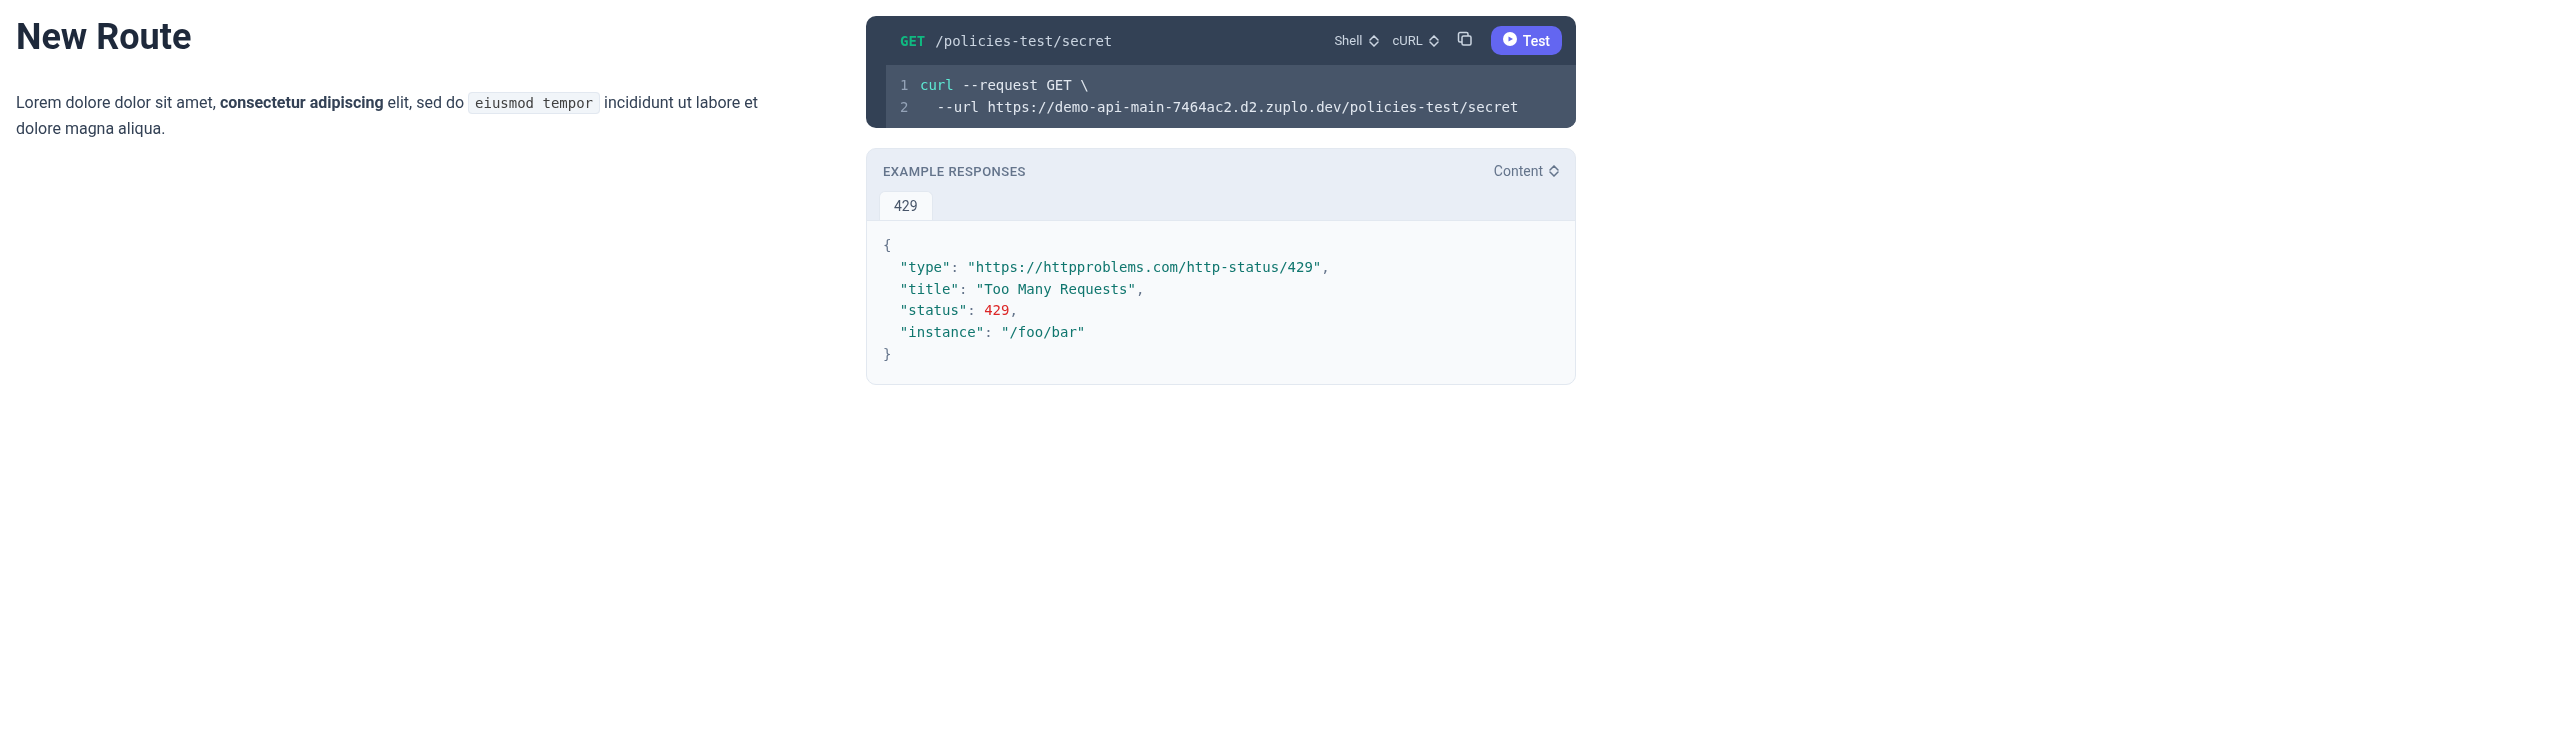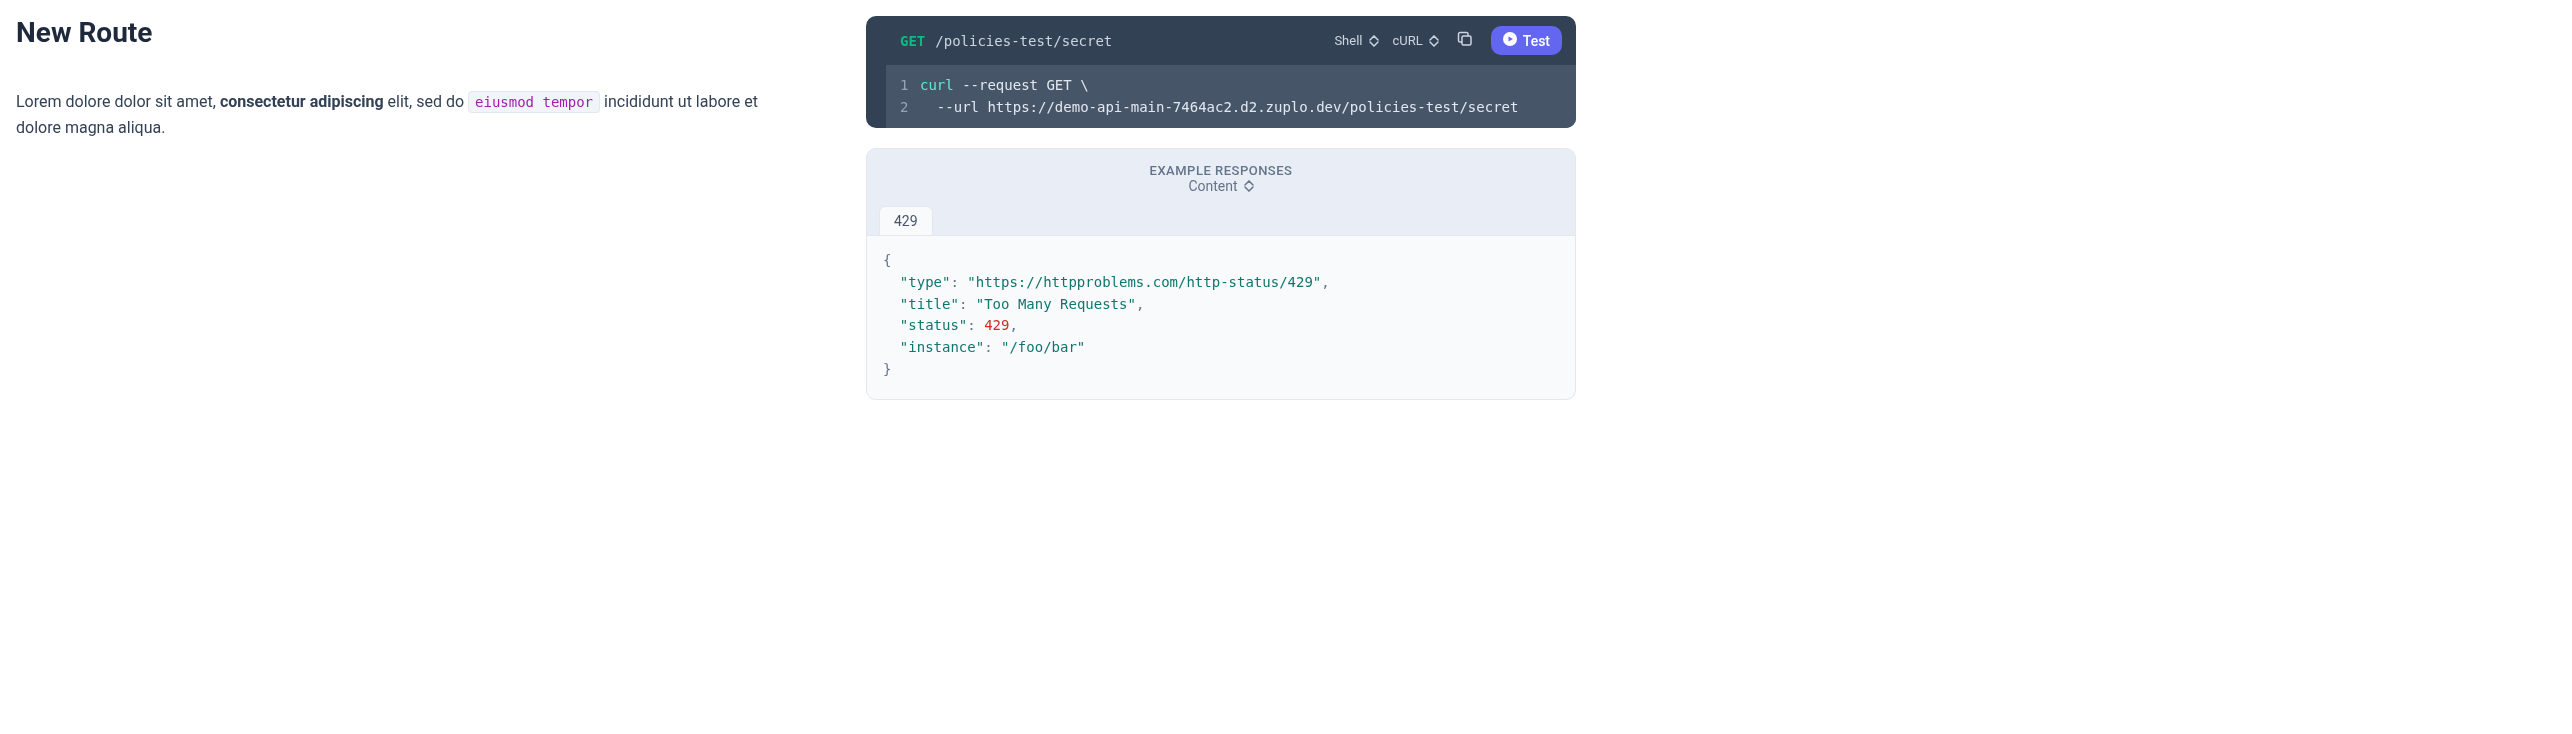--- a/index.html
+++ b/index.html
@@ -15,39 +15,39 @@
     max-width: 1560px;
   }
   .left-col {
     flex: 0 0 750px;
   }
   .right-col {
     flex: 1;
     min-width: 680px;
   }
   h1 {
-    font-size: 28px;
+    font-size: 36px;
     font-weight: 700;
     color: #1e293b;
-    margin-bottom: 40px;
+    margin-bottom: 32px;
   }
   .description {
     font-size: 16px;
     line-height: 1.65;
     color: #334155;
   }
   .description strong { font-weight: 700; }
   .inline-code {
     font-family: ui-monospace, SFMono-Regular, Menlo, Monaco, Consolas, monospace;
     font-size: 14px;
     background: #f1f5f9;
     border: 1px solid #e2e8f0;
     border-radius: 4px;
     padding: 2px 6px;
-    color: #a21caf;
+    color: #404040;
   }
   
   .request-card {
     background: #334155;
     border-radius: 10px;
     overflow: hidden;
     margin-bottom: 20px;
     padding-left: 20px;
   }
   .request-header {
@@ -132,21 +132,20 @@
     background: #e9eef6;
     border: 1px solid #e2e8f0;
     border-radius: 10px;
     overflow: hidden;
   }
   .response-header {
     display: flex;
     align-items: center;
     justify-content: space-between;
     padding: 14px 16px 0 16px;
-    flex-direction: column;
   }
   .response-title {
     font-size: 13px;
     letter-spacing: 0.5px;
     color: #64748b;
     font-weight: 500;
   }
   .tabs {
     display: flex;
     padding: 12px 12px 0 12px;

